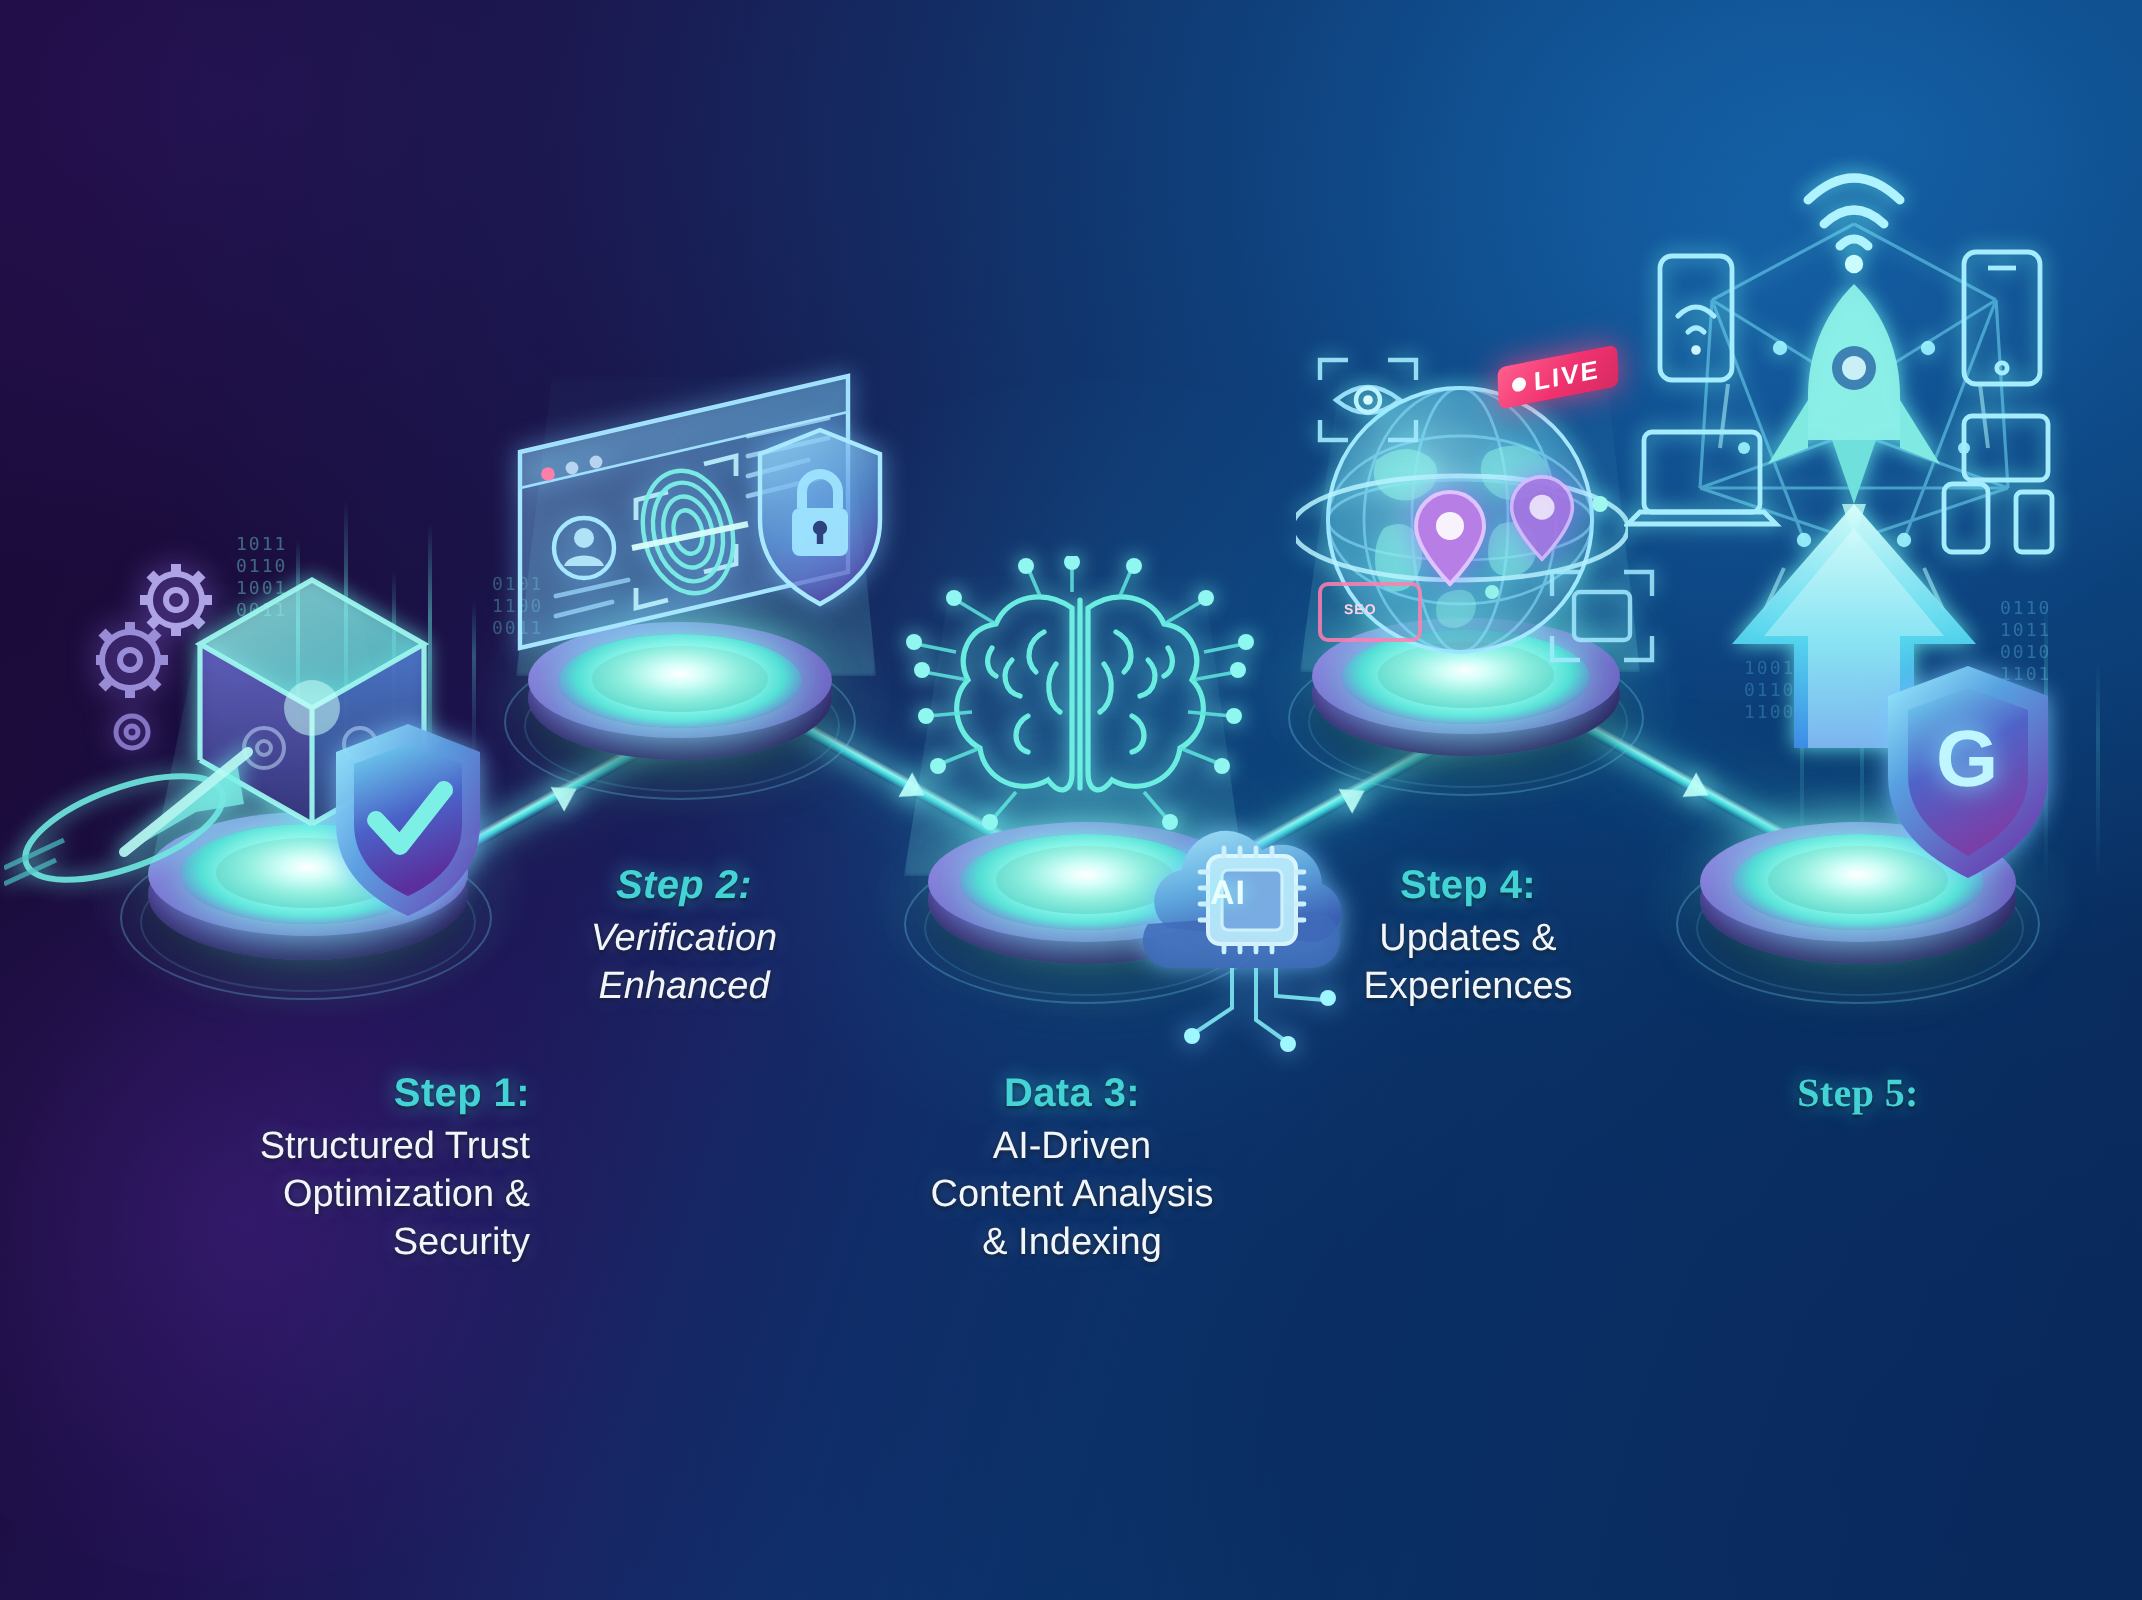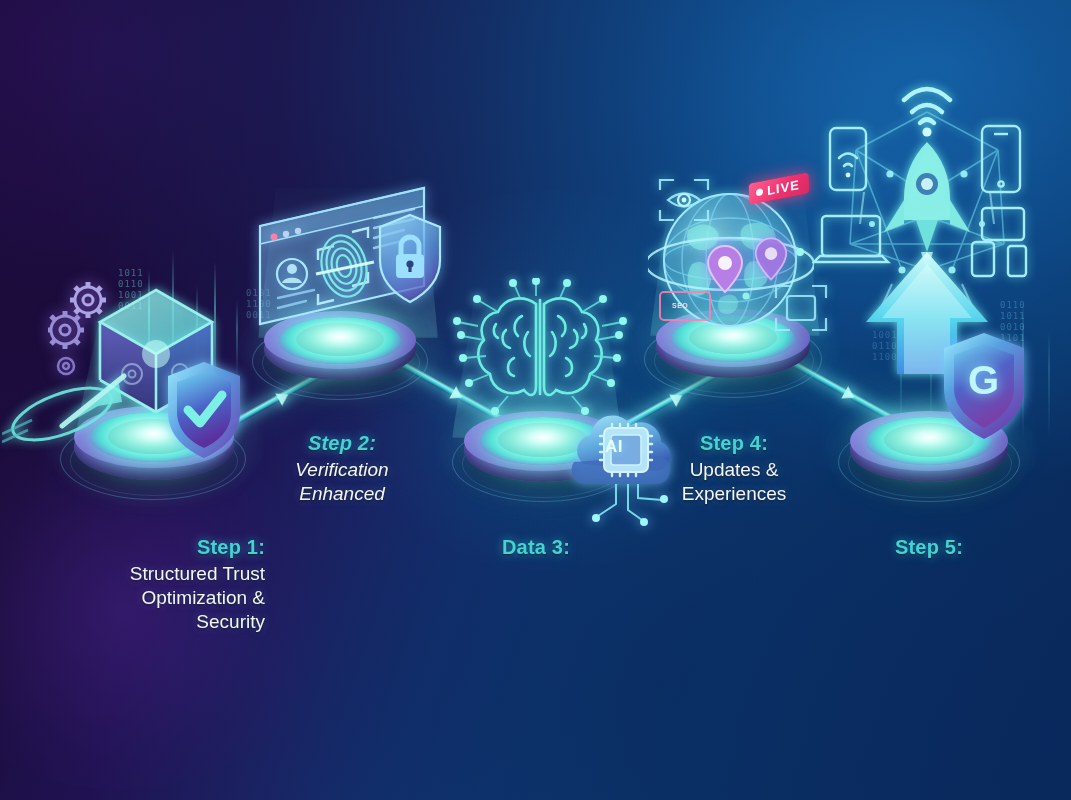--- a/index.html
+++ b/index.html
@@ -496,20 +496,25 @@
       <g fill="#9ef6ff">
         <circle cx="38" cy="118" r="4"></circle>
           <circle cx="86" cy="122" r="4"></circle>
           <circle cx="106" cy="99" r="4"></circle>
       </g>
     </svg>
     <div class="ai-label" style="left:605px;top:437px;">AI</div>
 
     <div class="step-text" style="left:415px;top:536px;width:242px;">
       <div class="step-title">Data 3:</div>
+      <div class="step-body">
+        <div>AI-Driven</div>
+        <div>Content Analysis</div>
+        <div>&amp; Indexing</div>
+      </div>
     </div>
   </div>
 
   <div class="node" style="left:0;top:0;">
 
     <div class="cone" style="left:650px;top:186px;width:170px;height:150px;
                 clip-path: polygon(12% 0%, 90% 0%, 100% 100%, 0% 100%);"></div>
 
     <div class="ped" style="left:644px;top:296px;width:182px;height:104px;">
       <div class="halo" style="left:-14px;top:-6px;width:210px;height:116px;"></div>
@@ -714,18 +719,18 @@
           <stop offset="0%" stop-color="#6fd8f2"></stop>
             <stop offset="50%" stop-color="#4f63c8"></stop>
           <stop offset="100%" stop-color="#7a3fa8"></stop>
         </linearGradient>
       </defs>
       <path d="M46 3 L86 18 V58 C86 84 66 99 46 109 C26 99 6 84 6 58 V18 Z" fill="url(#sh5)"></path>
       <path d="M46 14 L76 25 V58 C76 78 60 90 46 98 C32 90 16 78 16 58 V25 Z" fill="url(#sh5i)"></path>
     </svg>
     <div class="shield-g" style="left:968px;top:358px;">G</div>
 
-    <div class="step-text" style="left:808px;top:536px;width:242px;">
+    <div class="step-text" style="left:808px;top:536px;width:242px;font-family:Liberation Serif, serif;">
       <div class="step-title">Step 5:</div>
     </div>
   </div>
 
 </div>
 
 </body></html>

